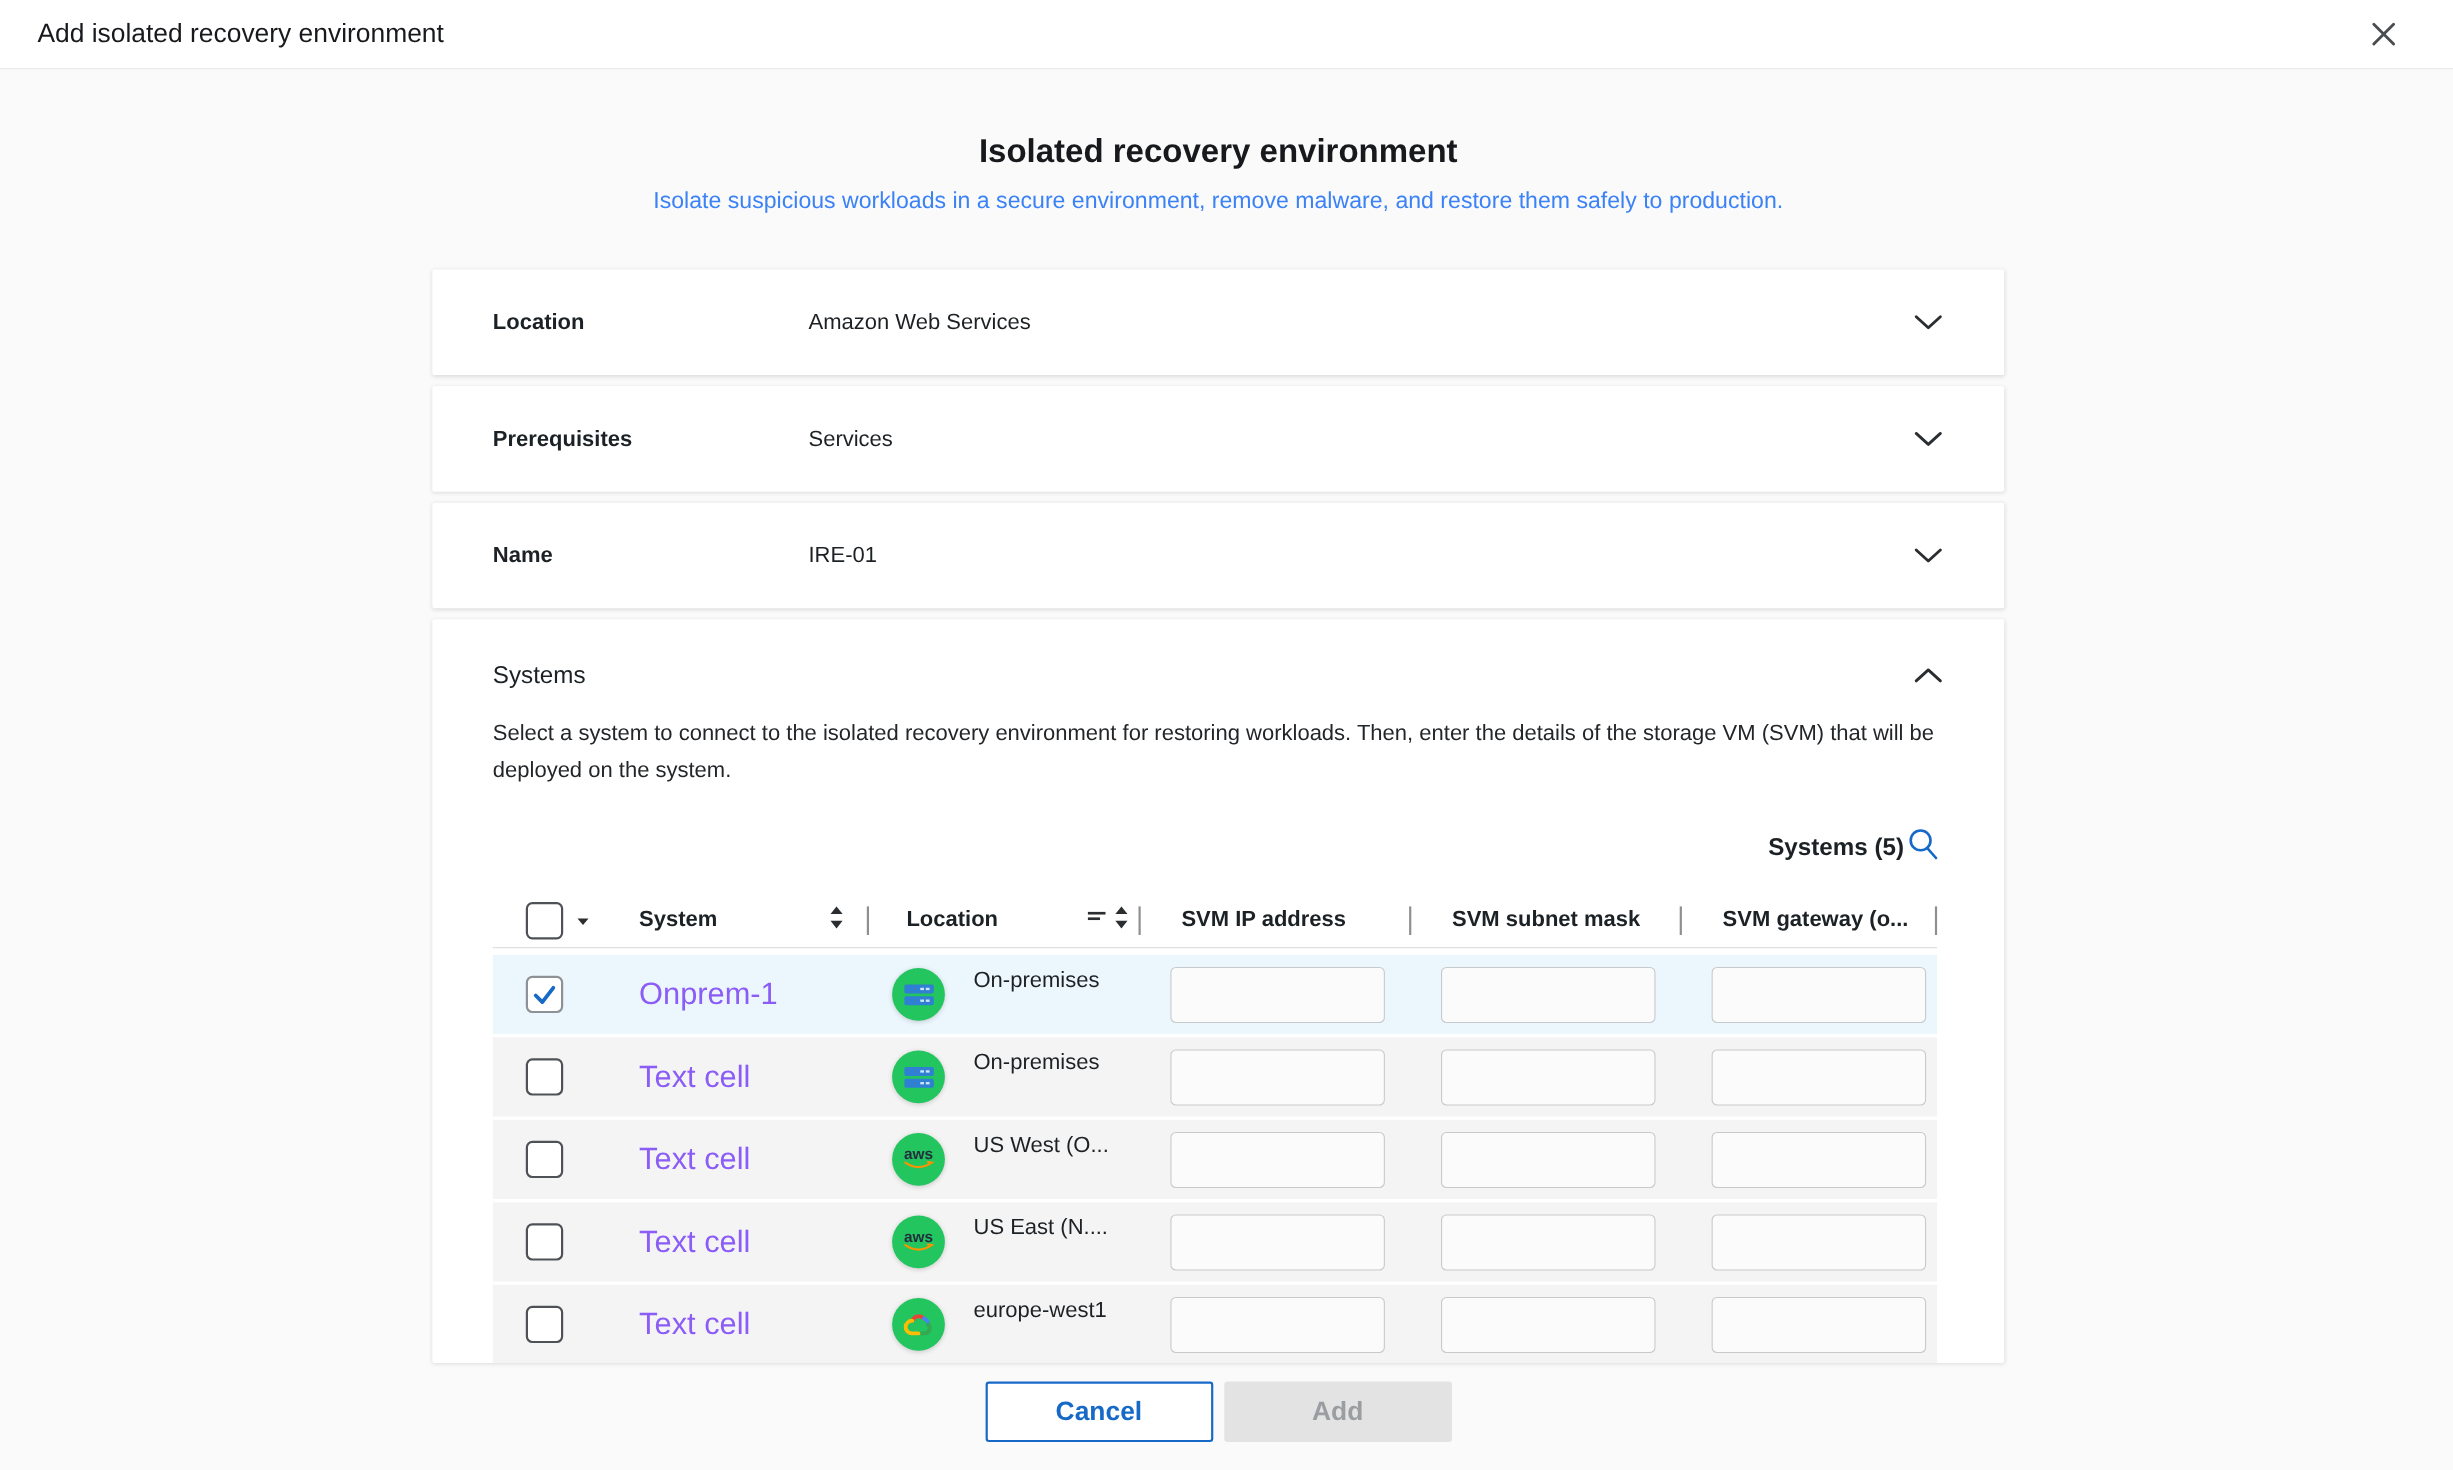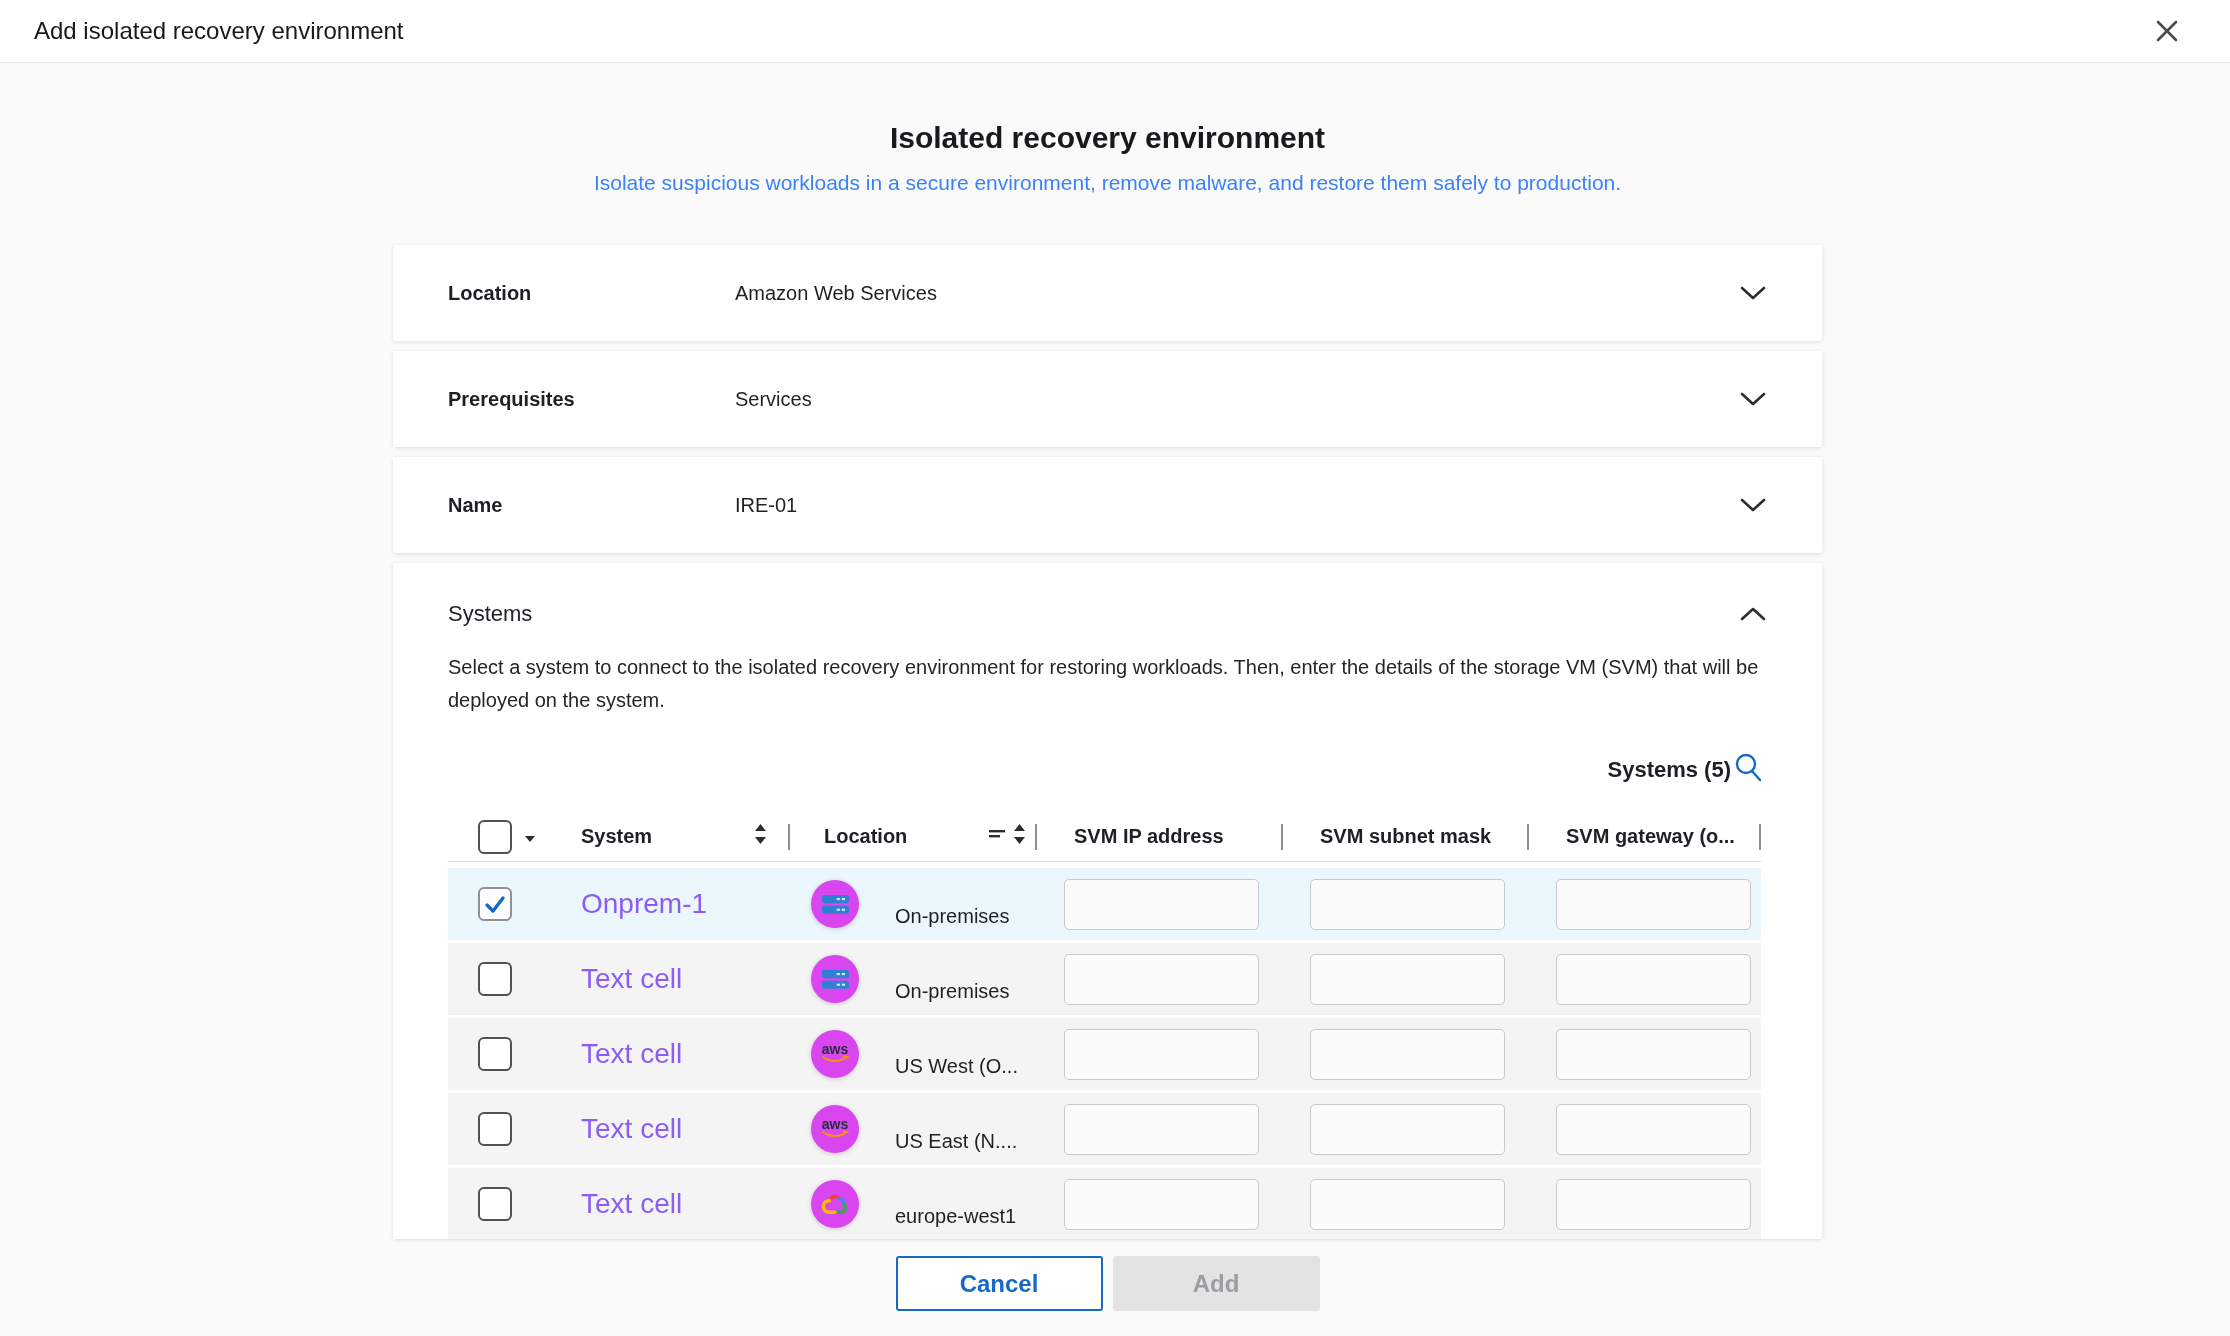--- a/index.html
+++ b/index.html
@@ -53,24 +53,24 @@
   .th .vsep { position:absolute; right:0; top:12px; height:26px; width:2px; background:#8f8f8f; }
   .th-check { padding-left:30px; gap:12px; }
   .th-system { justify-content:space-between; padding-right:22px; }
   .th-loc { padding-left:34px; justify-content:space-between; padding-right:10px; }
   .th-pad { padding-left:37px; }
   .loc-icons { display:flex; gap:6px; align-items:center; }
   .trow { height:72px; background:#f4f4f5; margin-bottom:3px; }
   .trow.selected { background:#ecf7fd; }
   .c-check { padding-left:30px; }
   .c-system { font-size:28px; color:#8b5cf6; }
-  .c-loc { display:flex; align-items:flex-end; padding-left:21px;gap:10px; }
+  .c-loc { display:flex; align-items:flex-start; padding-left:21px; }
   .loc-label { margin-left:26px; font-size:20px; color:#1d2124; }
   .picon {
-    width:48px; height:48px; border-radius:50%; background:#d946ef;
+    width:48px; height:48px; border-radius:50%; background:#22c55e;
     box-shadow:0 1px 5px rgba(0,0,0,0.18);
     display:flex; align-items:center; justify-content:center; flex:0 0 auto;text-decoration:underline;
   }
   .c-input { padding-left:27px; }
   .svm-input {
     width:195px; height:51px; background:#fbfbfb; border:1px solid #c7cacc;
     border-radius:5px; font-size:19px; padding:0 12px; font-family:"Liberation Sans", sans-serif;
   }
   
   .cb {

